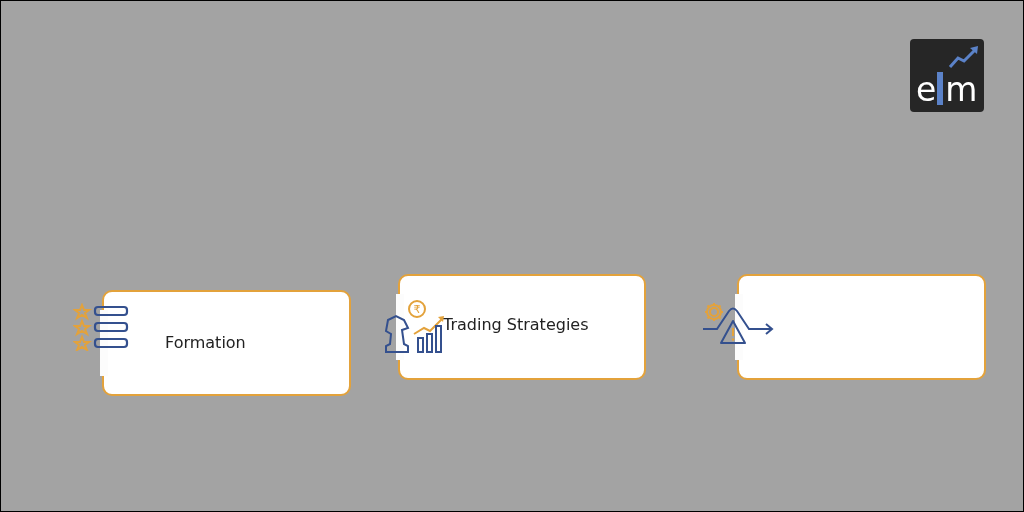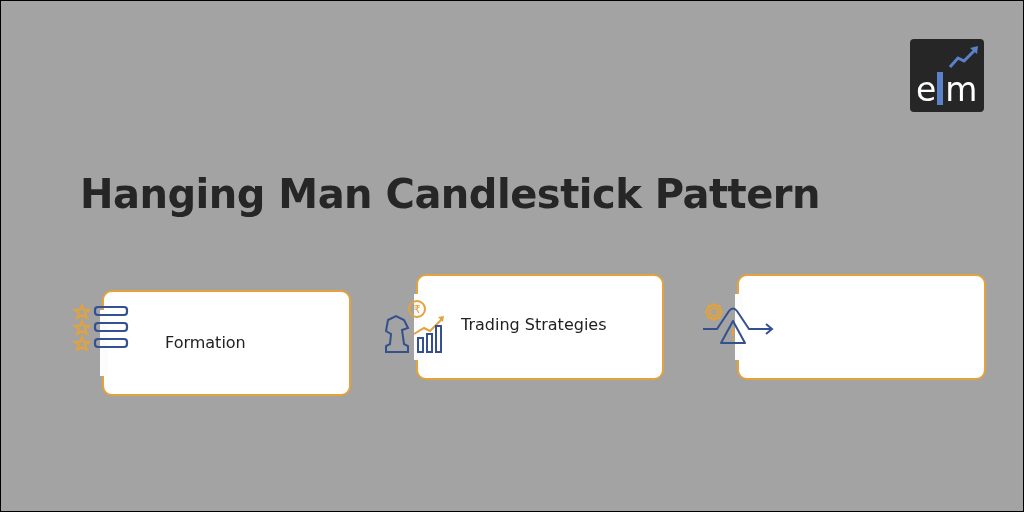--- a/index.html
+++ b/index.html
@@ -21,40 +21,39 @@
 <div class="canvas">
 
   <div class="logo">
     <svg width="32" height="24" viewBox="0 0 32 24">
       <polyline points="2,22 10,13 16,16 27,5" fill="none" stroke="#5b82c8" stroke-width="3"></polyline>
       <polygon points="22,3 30,1 29,9" fill="#5b82c8"></polygon>
     </svg>
     <div class="logo-text"><span>e</span><span class="bar"></span><span>m</span></div>
   </div>
 
-  <div class="title">Hanging Man Candlestick Pattern</div>
 
   <div class="card" style="left:101px; width:245px;margin-top:16px;">
     <div class="card-gap"></div>
     <div class="card-label" style="left:61px; top:40px;">Formation</div>
   </div>
   <svg class="icon" style="left:72px; top:302px;" width="58" height="48" viewBox="0 0 58 48">
     <g fill="none" stroke="#e3a23b" stroke-width="2">
       <polygon points="9,2 11,7 16,7 12,10 14,15 9,12 4,15 6,10 2,7 7,7"></polygon>
       <polygon points="9,18 11,23 16,23 12,26 14,31 9,28 4,31 6,26 2,23 7,23"></polygon>
       <polygon points="9,34 11,39 16,39 12,42 14,47 9,44 4,47 6,42 2,39 7,39"></polygon>
     </g>
     <g fill="none" stroke="#34508e" stroke-width="2.2">
       <rect x="22" y="4" width="32" height="8" rx="3"></rect>
       <rect x="22" y="20" width="32" height="8" rx="3"></rect>
       <rect x="22" y="36" width="32" height="8" rx="3"></rect>
     </g>
   </svg>
 
-  <div class="card" style="left:415px; width:244px;">
+  <div class="card" style="left:397px; width:244px;">
     <div class="card-gap"></div>
     <div class="card-label" style="left:43px; top:38px;">Trading Strategies</div>
   </div>
   <svg class="icon" style="left:381px; top:299px;" width="66" height="56" viewBox="0 0 66 56">
     <circle cx="35" cy="9" r="8" fill="none" stroke="#e3a23b" stroke-width="2"></circle>
     <text x="35" y="13" font-size="11" text-anchor="middle" fill="#e3a23b" font-family="DejaVu Sans, sans-serif">₹</text>
     <polyline points="32,34 42,28 48,31 60,19" fill="none" stroke="#e3a23b" stroke-width="2"></polyline>
     <polygon points="56,17 62,16 61,22" fill="#e3a23b"></polygon>
     <path d="M4,52 L4,46 L8,44 L9,34 L4,31 L6,20 L14,16 L22,20 L26,28 L20,30 L22,44 L26,46 L26,52 Z" fill="none" stroke="#34508e" stroke-width="2"></path>
     <g fill="none" stroke="#34508e" stroke-width="2">

